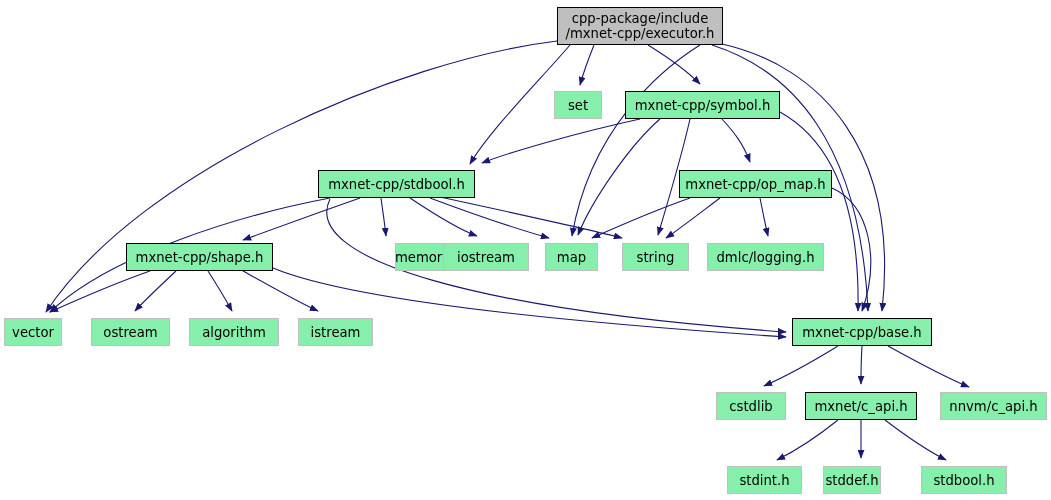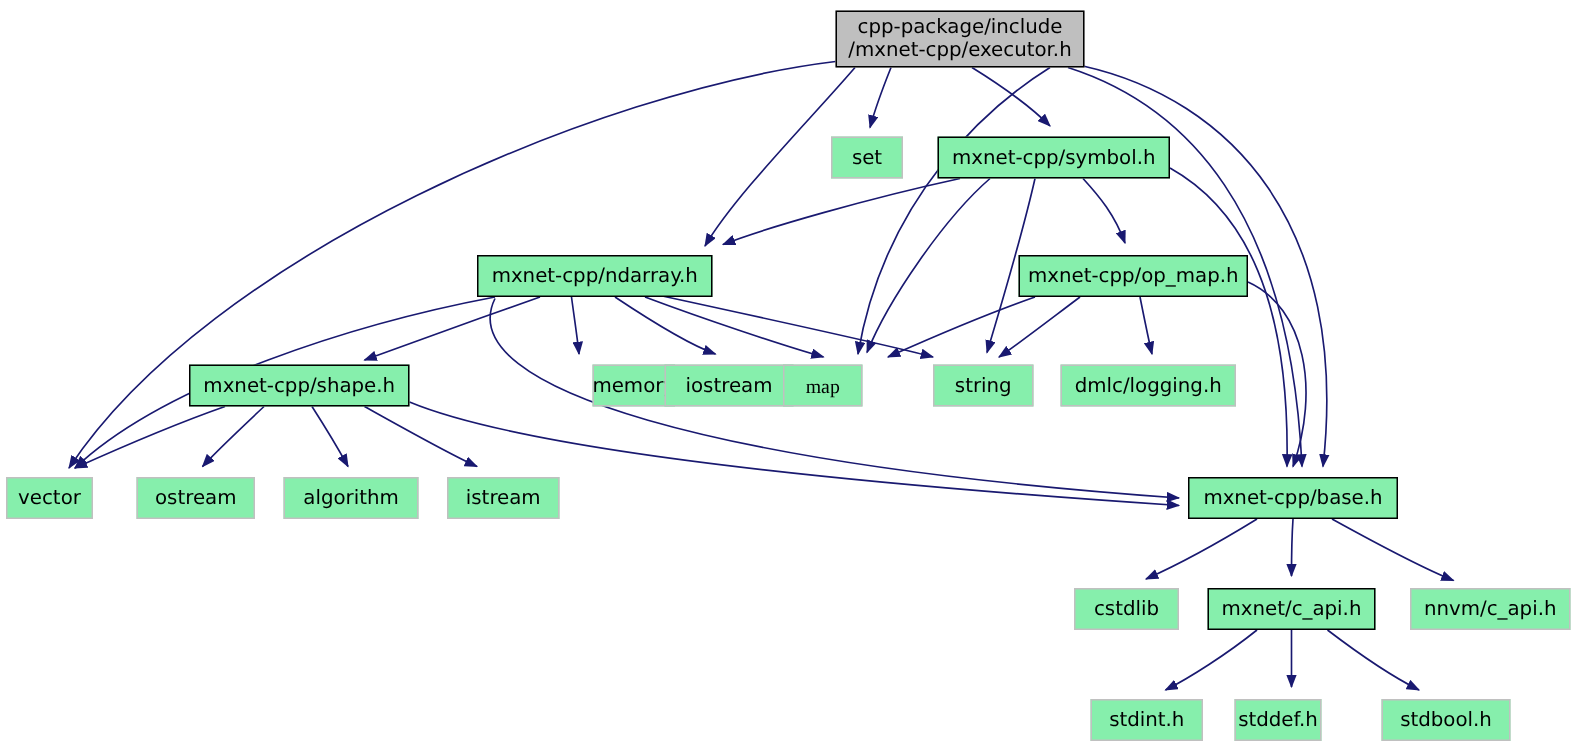--- a/index.html
+++ b/index.html
@@ -96,26 +96,26 @@
         <path d="M 838 420 C 818 436 793 452 777 460" fill="none" stroke="#191970" stroke-width="1.1" marker-end="url(#arrowhead)"></path>
         <path d="M 861 420 C 861 435 861 448 861 458" fill="none" stroke="#191970" stroke-width="1.1" marker-end="url(#arrowhead)"></path>
         <path d="M 885 420 C 906 436 930 452 946 460" fill="none" stroke="#191970" stroke-width="1.1" marker-end="url(#arrowhead)"></path>
       </g>
   </svg>
   <div id="node-layer">
       <div class="node current" style="left: 557px; top: 7px; width: 166px; height: 38px;"><span>cpp-package/include
 /mxnet-cpp/executor.h</span></div>
       <div class="node leaf" style="left: 554px; top: 91px; width: 48px; height: 28px;"><span>set</span></div>
       <div class="node project" style="left: 625px; top: 91px; width: 155px; height: 28px;"><span>mxnet-cpp/symbol.h</span></div>
-      <div class="node project" style="left: 318px; top: 170px; width: 157px; height: 28px;"><span>mxnet-cpp/ndarray.h</span></div>
+      <div class="node project" style="left: 318px; top: 170px; width: 157px; height: 28px;"><span>mxnet-cpp/stdbool.h</span></div>
       <div class="node project" style="left: 679px; top: 170px; width: 153px; height: 28px;"><span>mxnet-cpp/op_map.h</span></div>
       <div class="node project" style="left: 126px; top: 243px; width: 147px; height: 28px;"><span>mxnet-cpp/shape.h</span></div>
       <div class="node leaf" style="left: 347px; top: 243px; width: 55px; height: 28px; margin-left: 48px;"><span>memory</span></div>
       <div class="node leaf" style="left: 443px; top: 243px; width: 86px; height: 28px;"><span>iostream</span></div>
-      <div class="node leaf" style="left: 522px; top: 243px; width: 53px; height: 28px; font-family: Liberation Serif, serif;"><span>map</span></div>
+      <div class="node leaf" style="left: 545px; top: 243px; width: 53px; height: 28px;"><span>map</span></div>
       <div class="node leaf" style="left: 622px; top: 243px; width: 67px; height: 28px;"><span>string</span></div>
       <div class="node leaf" style="left: 707px; top: 243px; width: 117px; height: 28px;"><span>dmlc/logging.h</span></div>
       <div class="node leaf" style="left: 4px; top: 318px; width: 58px; height: 28px;"><span>vector</span></div>
       <div class="node leaf" style="left: 91px; top: 318px; width: 79px; height: 28px;"><span>ostream</span></div>
       <div class="node leaf" style="left: 189px; top: 318px; width: 90px; height: 28px;"><span>algorithm</span></div>
       <div class="node leaf" style="left: 298px; top: 318px; width: 75px; height: 28px;"><span>istream</span></div>
       <div class="node project" style="left: 792px; top: 318px; width: 140px; height: 28px;"><span>mxnet-cpp/base.h</span></div>
       <div class="node leaf" style="left: 716px; top: 392px; width: 70px; height: 28px;"><span>cstdlib</span></div>
       <div class="node project" style="left: 805px; top: 392px; width: 112px; height: 28px;"><span>mxnet/c_api.h</span></div>
       <div class="node leaf" style="left: 940px; top: 392px; width: 107px; height: 28px;"><span>nnvm/c_api.h</span></div>

